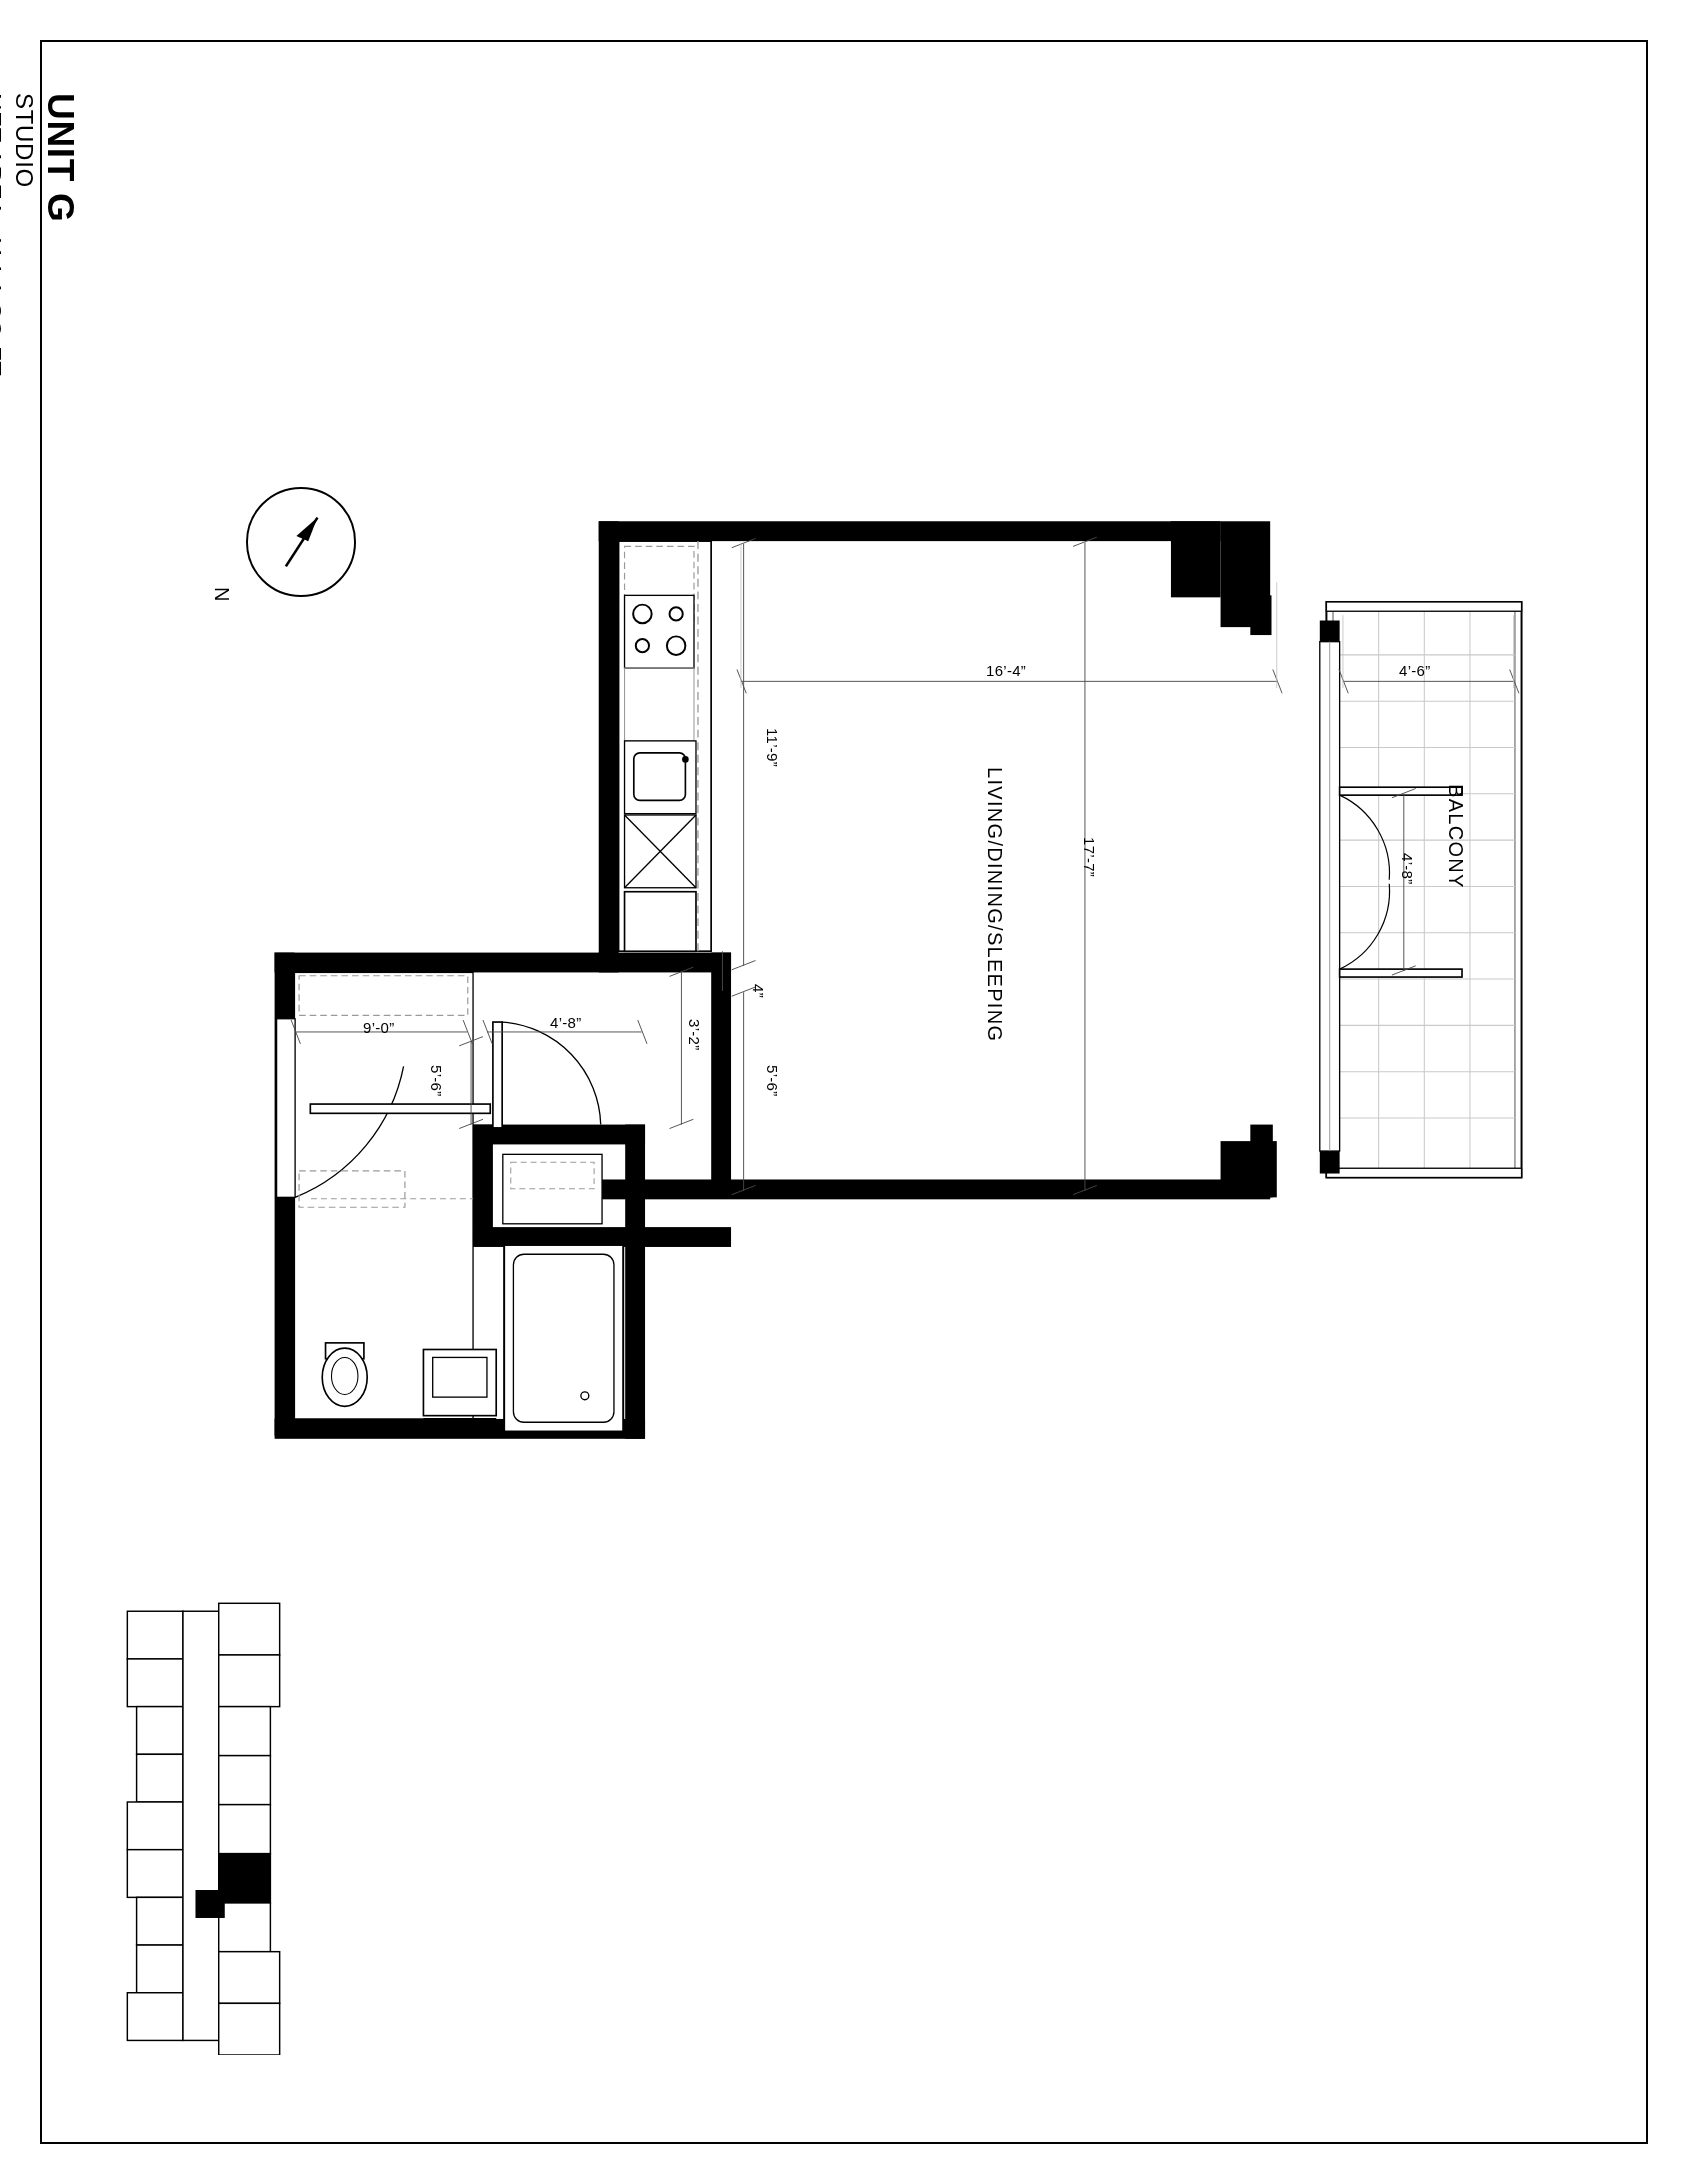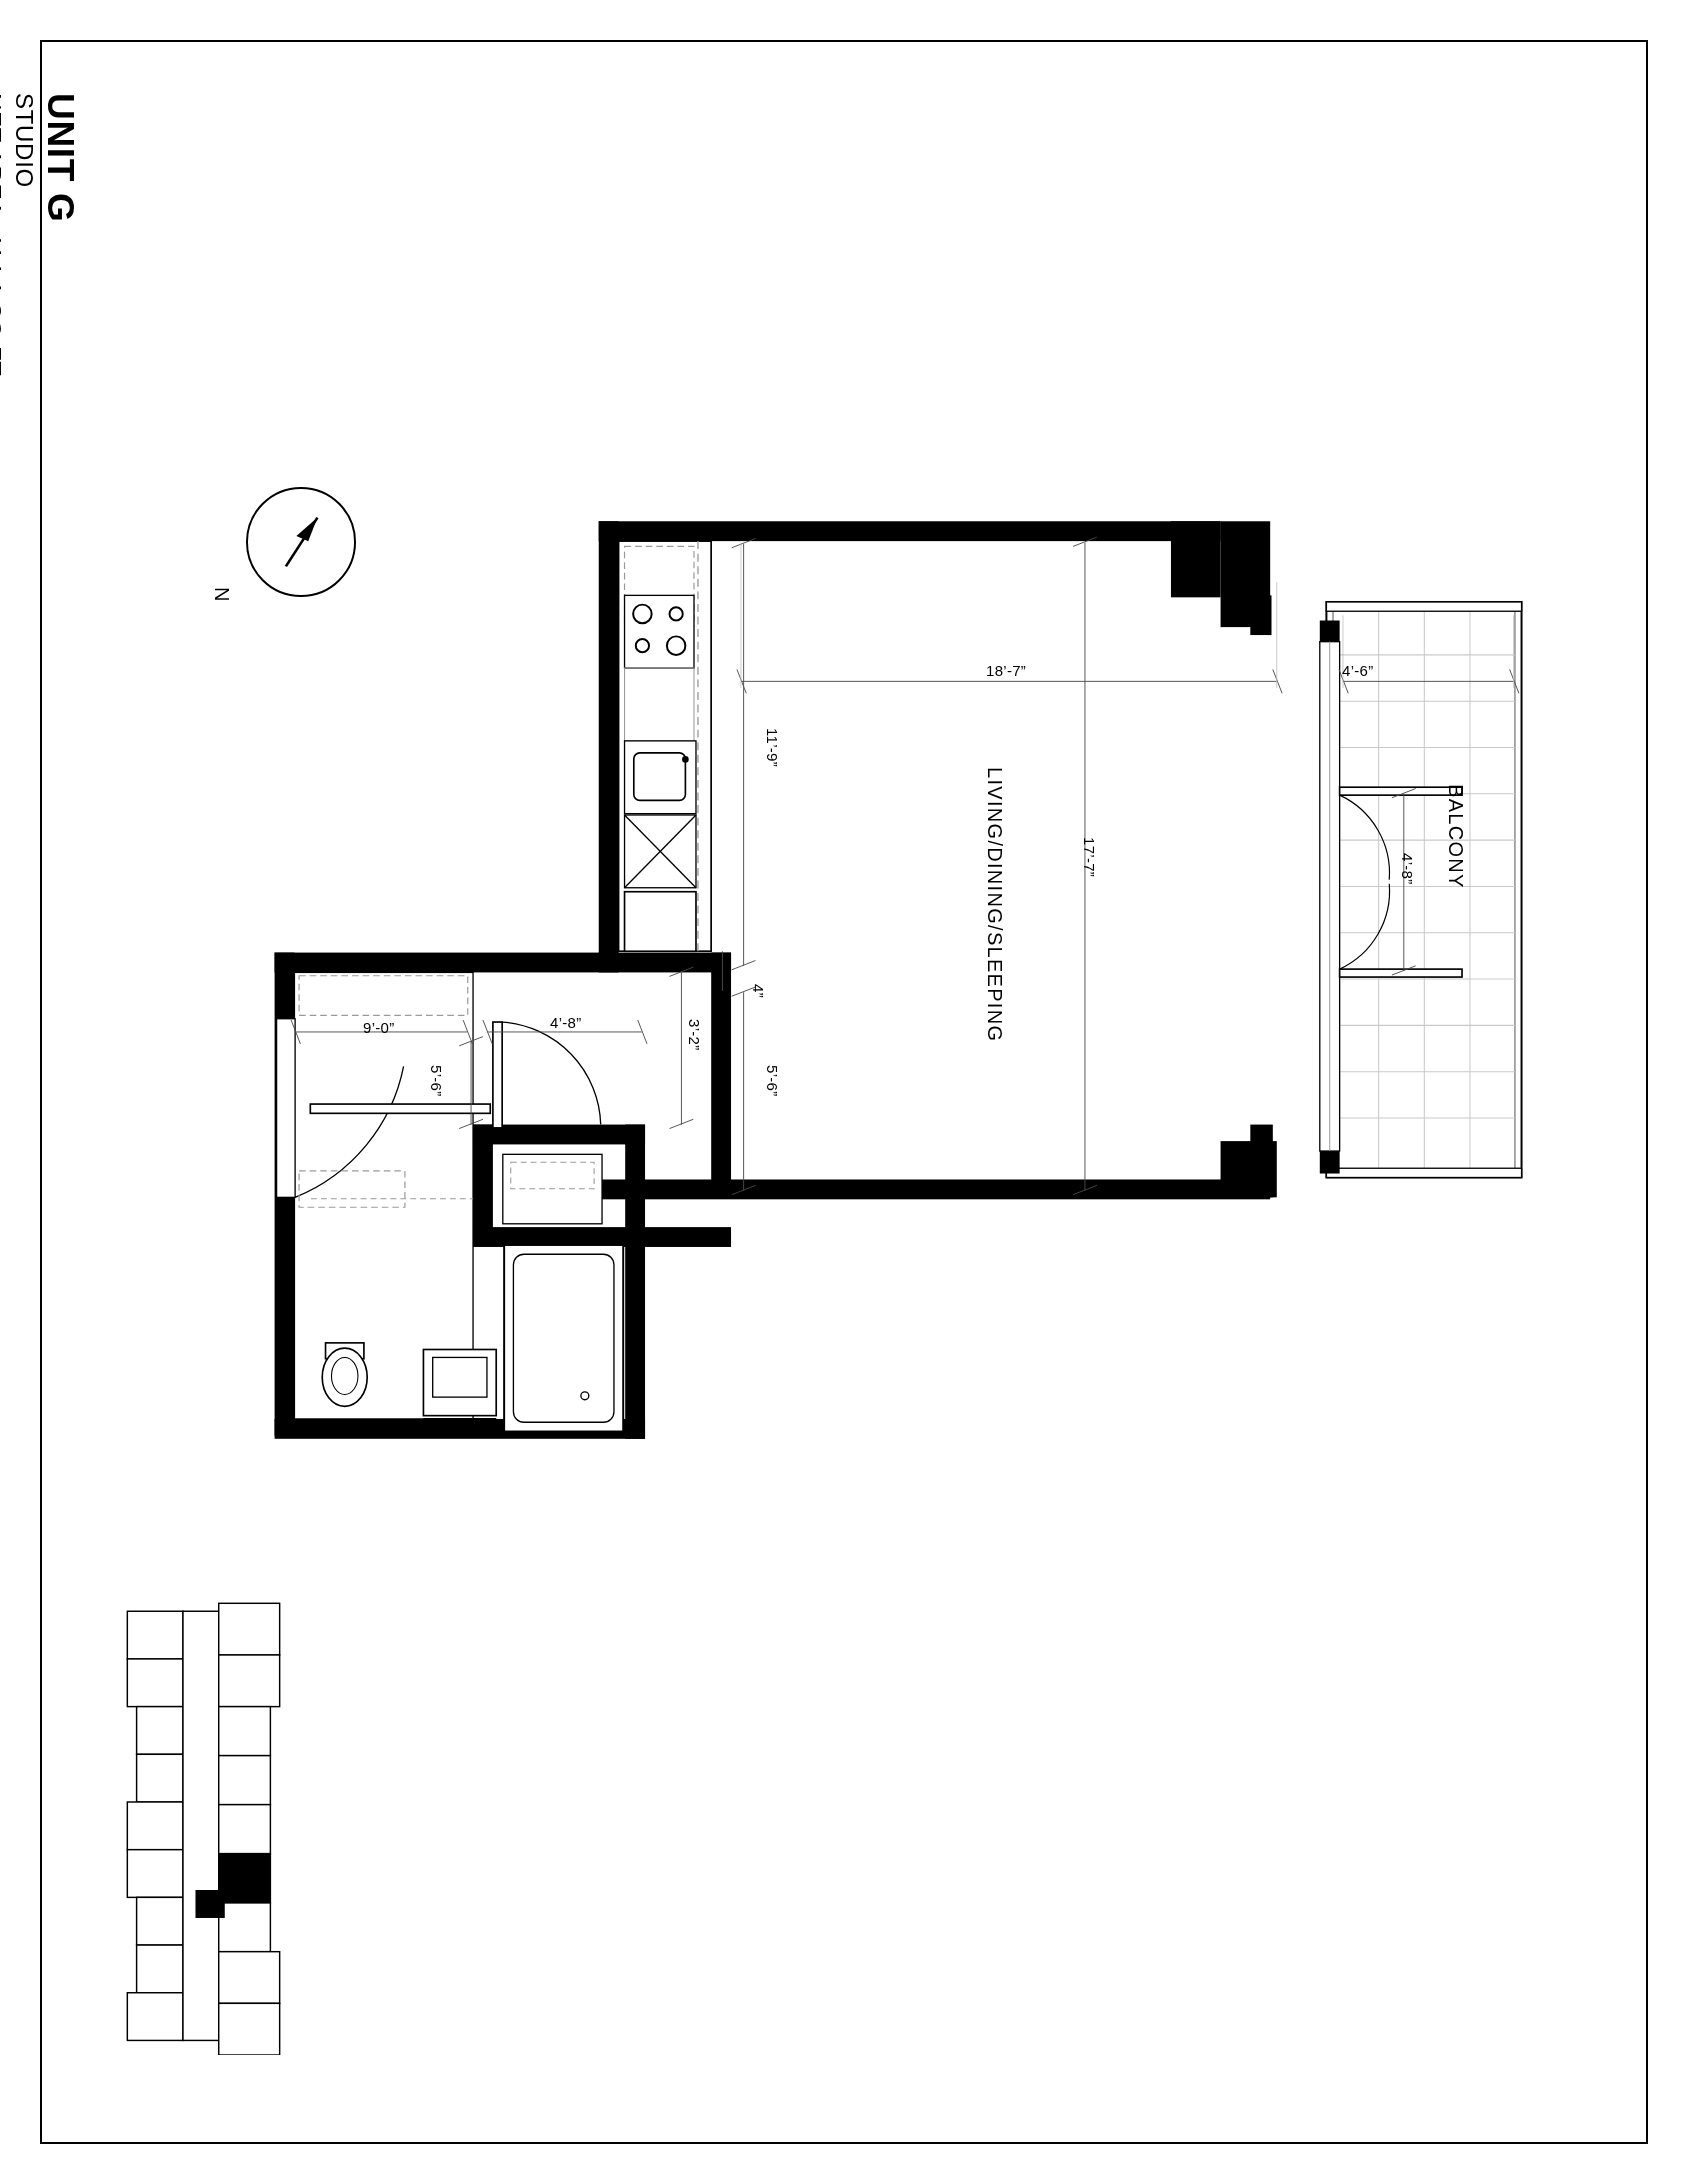--- a/index.html
+++ b/index.html
@@ -104,21 +104,21 @@
   .dim {
     position: absolute;
     font-size: 15px;
     white-space: nowrap;
     transform-origin: left top;
     letter-spacing: 0.3px;
   }
   .dim.vert { transform: rotate(90deg); }
 
   #dim-16-7  { left: 986px; top: 662px; }
-  #dim-4-6   { left: 1342px; top: 662px; }
+  #dim-4-6   { left: 1399px; top: 662px; }
   #dim-11-9  { left: 781px; top: 728px; }
   #dim-17-7  { left: 1098px; top: 837px; }
   #dim-4-8b  { left: 1416px; top: 853px; }
   #dim-4in   { left: 767px; top: 984px; }
   #dim-3-2   { left: 703px; top: 1019px; }
   #dim-5-6r  { left: 781px; top: 1065px; }
   #dim-5-0   { left: 363px;  top: 1019px; }
   #dim-4-8   { left: 550px;  top: 1014px; }
   #dim-5-6l  { left: 445px;  top: 1065px; }
 
@@ -345,21 +345,21 @@
     <line x1="1120" y1="820" x2="1120" y2="1040"></line>
     <line x1="1930" y1="880" x2="1930" y2="1040"></line>
     <line x1="2030" y1="930" x2="2030" y2="1040"></line>
     <line x1="2288" y1="930" x2="2288" y2="1040"></line>
   </g>
 </svg>
 
 <div class="room-label" id="label-living">LIVING/DINING/SLEEPING</div>
 <div class="room-label" id="label-balcony">BALCONY</div>
 
-<div class="dim" id="dim-16-7">18’-7”</div>
+<div class="dim" id="dim-16-7">16’-4”</div>
 <div class="dim" id="dim-4-6">4’-6”</div>
 <div class="dim vert" id="dim-11-9">11’-9”</div>
 <div class="dim vert" id="dim-17-7">17’-7”</div>
 <div class="dim vert" id="dim-4-8b">4’-8”</div>
 <div class="dim vert" id="dim-4in">4”</div>
 <div class="dim vert" id="dim-3-2">3’-2”</div>
 <div class="dim vert" id="dim-5-6r">5’-6”</div>
 <div class="dim" id="dim-5-0">9’-0”</div>
 <div class="dim" id="dim-4-8">4’-8”</div>
 <div class="dim vert" id="dim-5-6l">5’-6”</div>

